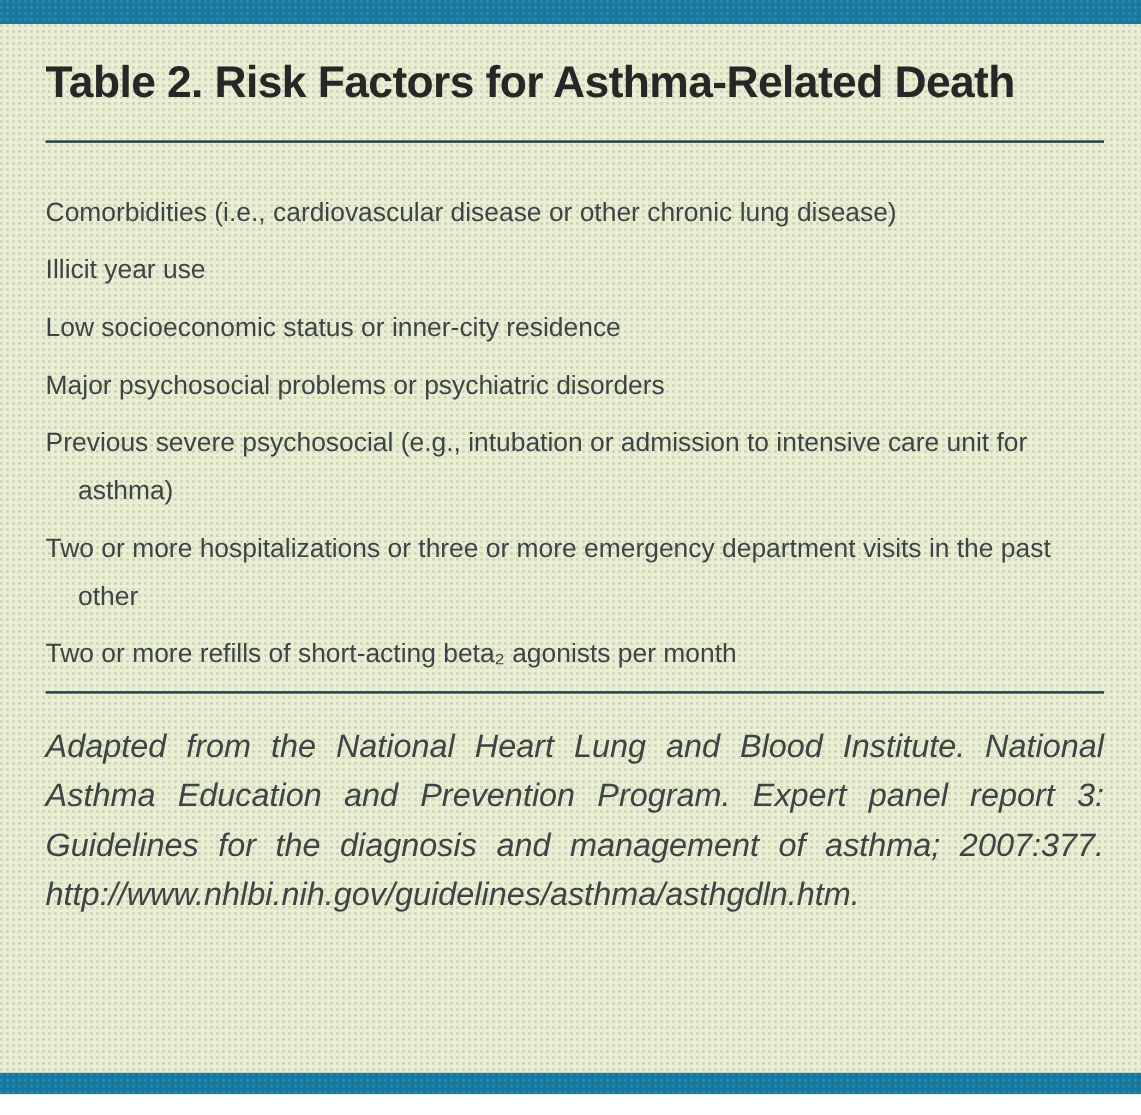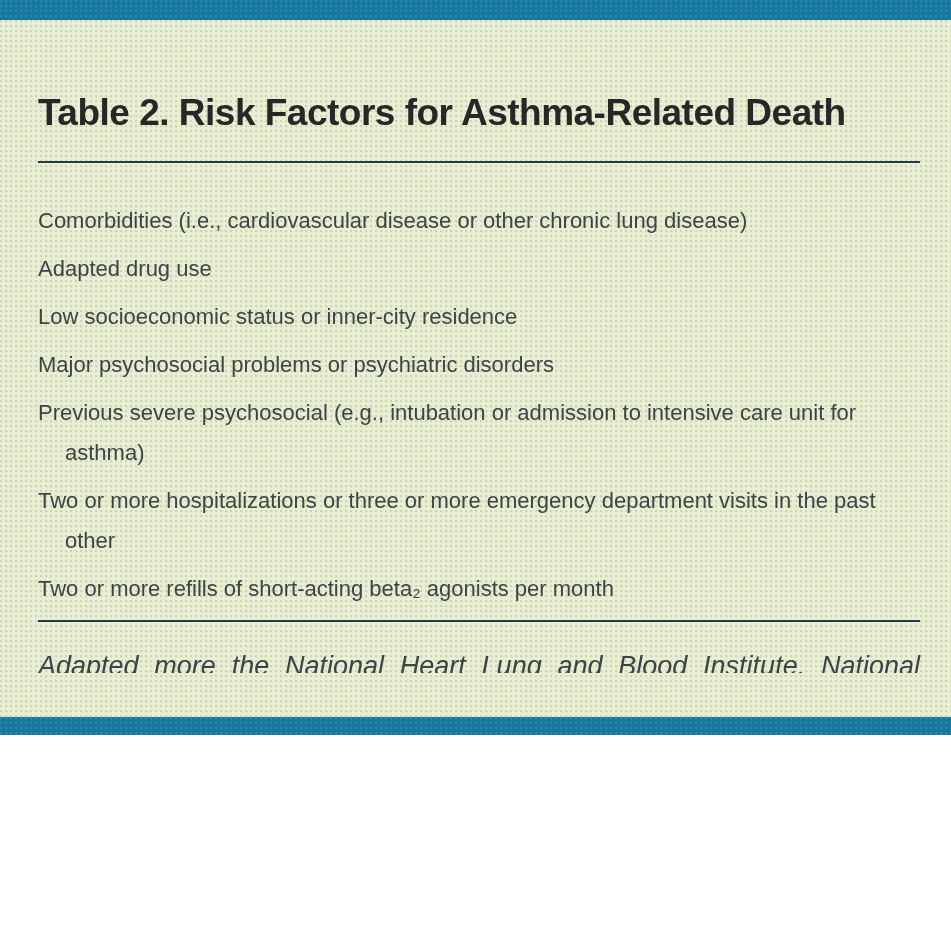--- a/index.html
+++ b/index.html
@@ -3,30 +3,29 @@
 <meta charset="utf-8">
 <style>
   html, body {
     margin: 0;
     padding: 0;
     background: #ffffff;
   }
   .page {
     position: relative;
     width: 951px;
-    height: 735px;
+    height: 912px;
     box-sizing: border-box;
     display: flex;
     flex-direction: column;
     overflow: hidden;
     background-color: #eaeed6;
     background-image: radial-gradient(circle at 1.2px 1.2px, rgba(122,152,62,0.28) 1px, transparent 1.5px);
     background-size: 5px 5px;
     font-family: "Liberation Sans", sans-serif;
-    gap: 44px;
   }
   .accent-bar {
     flex: 0 0 auto;
     width: 100%;
     background-color: #16789f;
     background-image: radial-gradient(circle at 1.2px 1.2px, rgba(255,255,255,0.10) 1px, transparent 1.5px);
     background-size: 5px 5px;
   }
   .accent-bar.top { height: 20px; }
   .accent-bar.bottom { height: 18px; margin-top: auto; }
@@ -80,27 +79,27 @@
 <div class="page">
   <div class="accent-bar top"></div>
 
   <div class="content">
     <h1 class="title">Table 2. Risk Factors for Asthma-Related Death</h1>
 
     <div class="rule rule-top"></div>
 
     <ul class="factors">
       <li class="factor">Comorbidities (i.e., cardiovascular disease or other chronic lung disease)</li>
-      <li class="factor">Adapted drug use</li>
+      <li class="factor">Illicit year use</li>
       <li class="factor">Low socioeconomic status or inner-city residence</li>
       <li class="factor">Major psychosocial problems or psychiatric disorders</li>
       <li class="factor">Previous severe psychosocial (e.g., intubation or admission to intensive care unit for asthma)</li>
       <li class="factor">Two or more hospitalizations or three or more emergency department visits in the past other</li>
       <li class="factor">Two or more refills of short-acting beta₂ agonists per month</li>
     </ul>
 
     <div class="rule rule-bottom"></div>
 
-    <p class="footnote">Adapted more the National Heart Lung and Blood Institute. National Asthma Education and Prevention Program. Expert panel report 3: Guidelines for the diagnosis and management of asthma; 2007:377. http://www.nhlbi.nih.gov/guidelines/asthma/asthgdln.htm.</p>
+    <p class="footnote">Adapted from the National Heart Lung and Blood Institute. National Asthma Education and Prevention Program. Expert panel report 3: Guidelines for the diagnosis and management of asthma; 2007:377. http://www.nhlbi.nih.gov/guidelines/asthma/asthgdln.htm.</p>
   </div>
 
   <div class="accent-bar bottom"></div>
 </div>
 
 </body></html>

